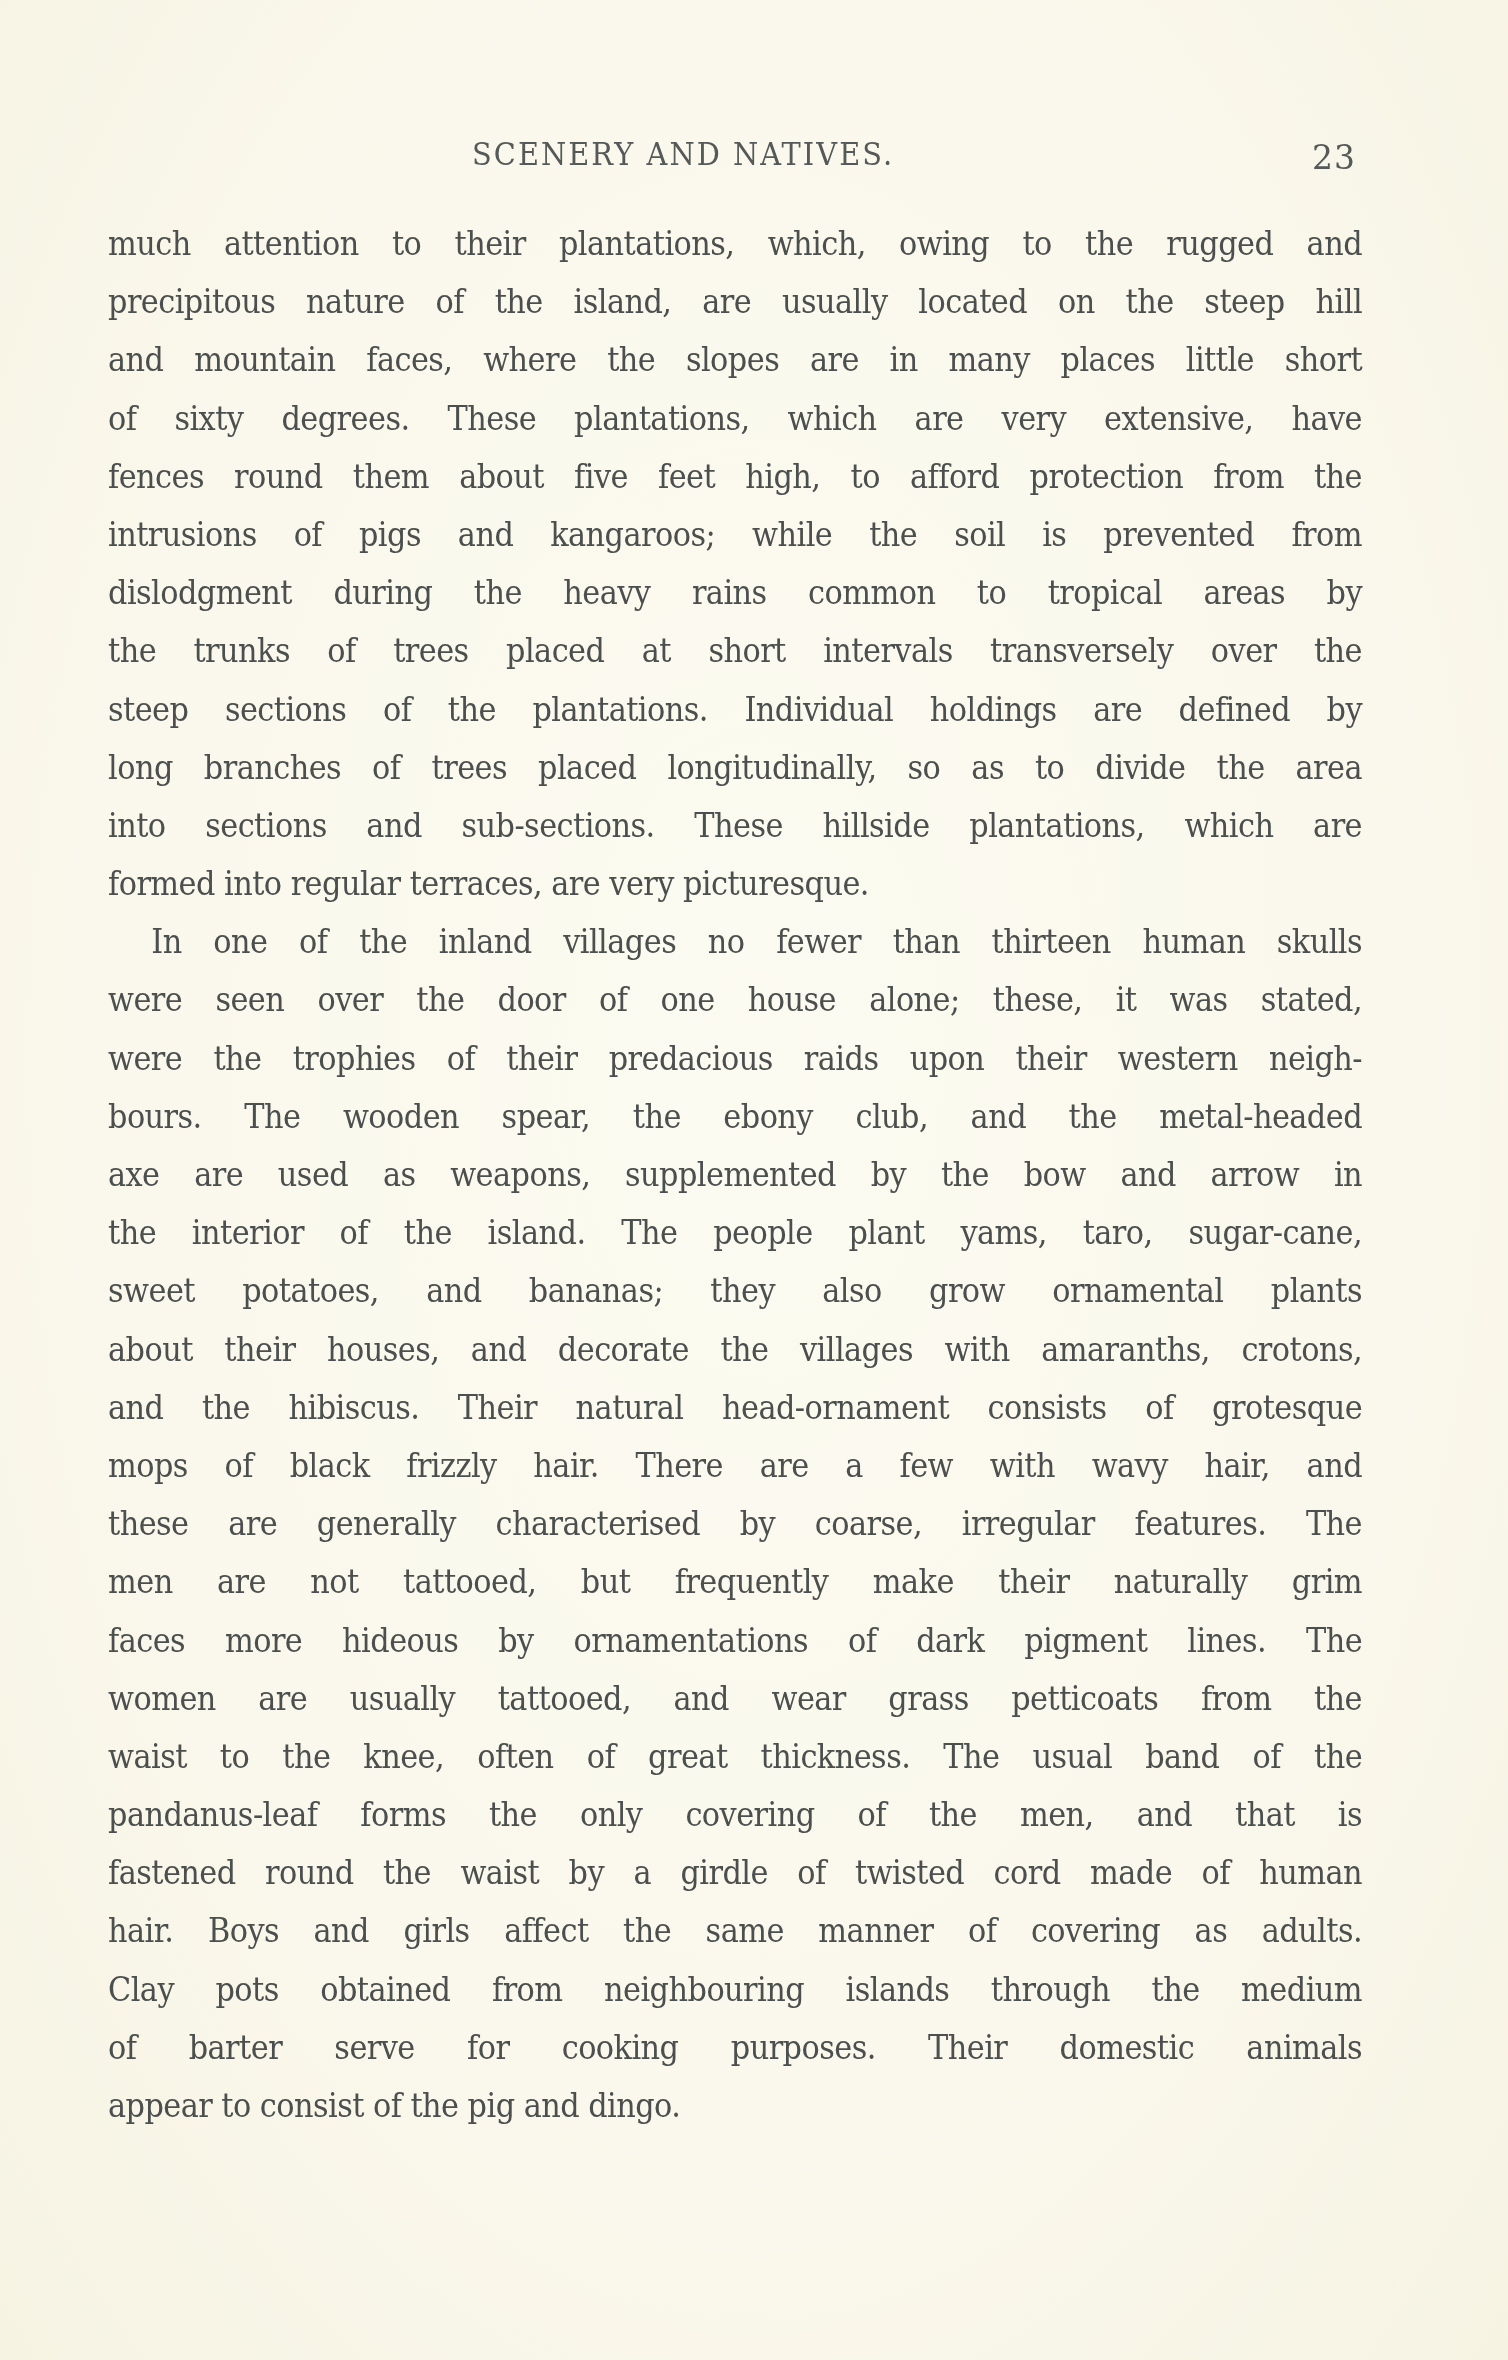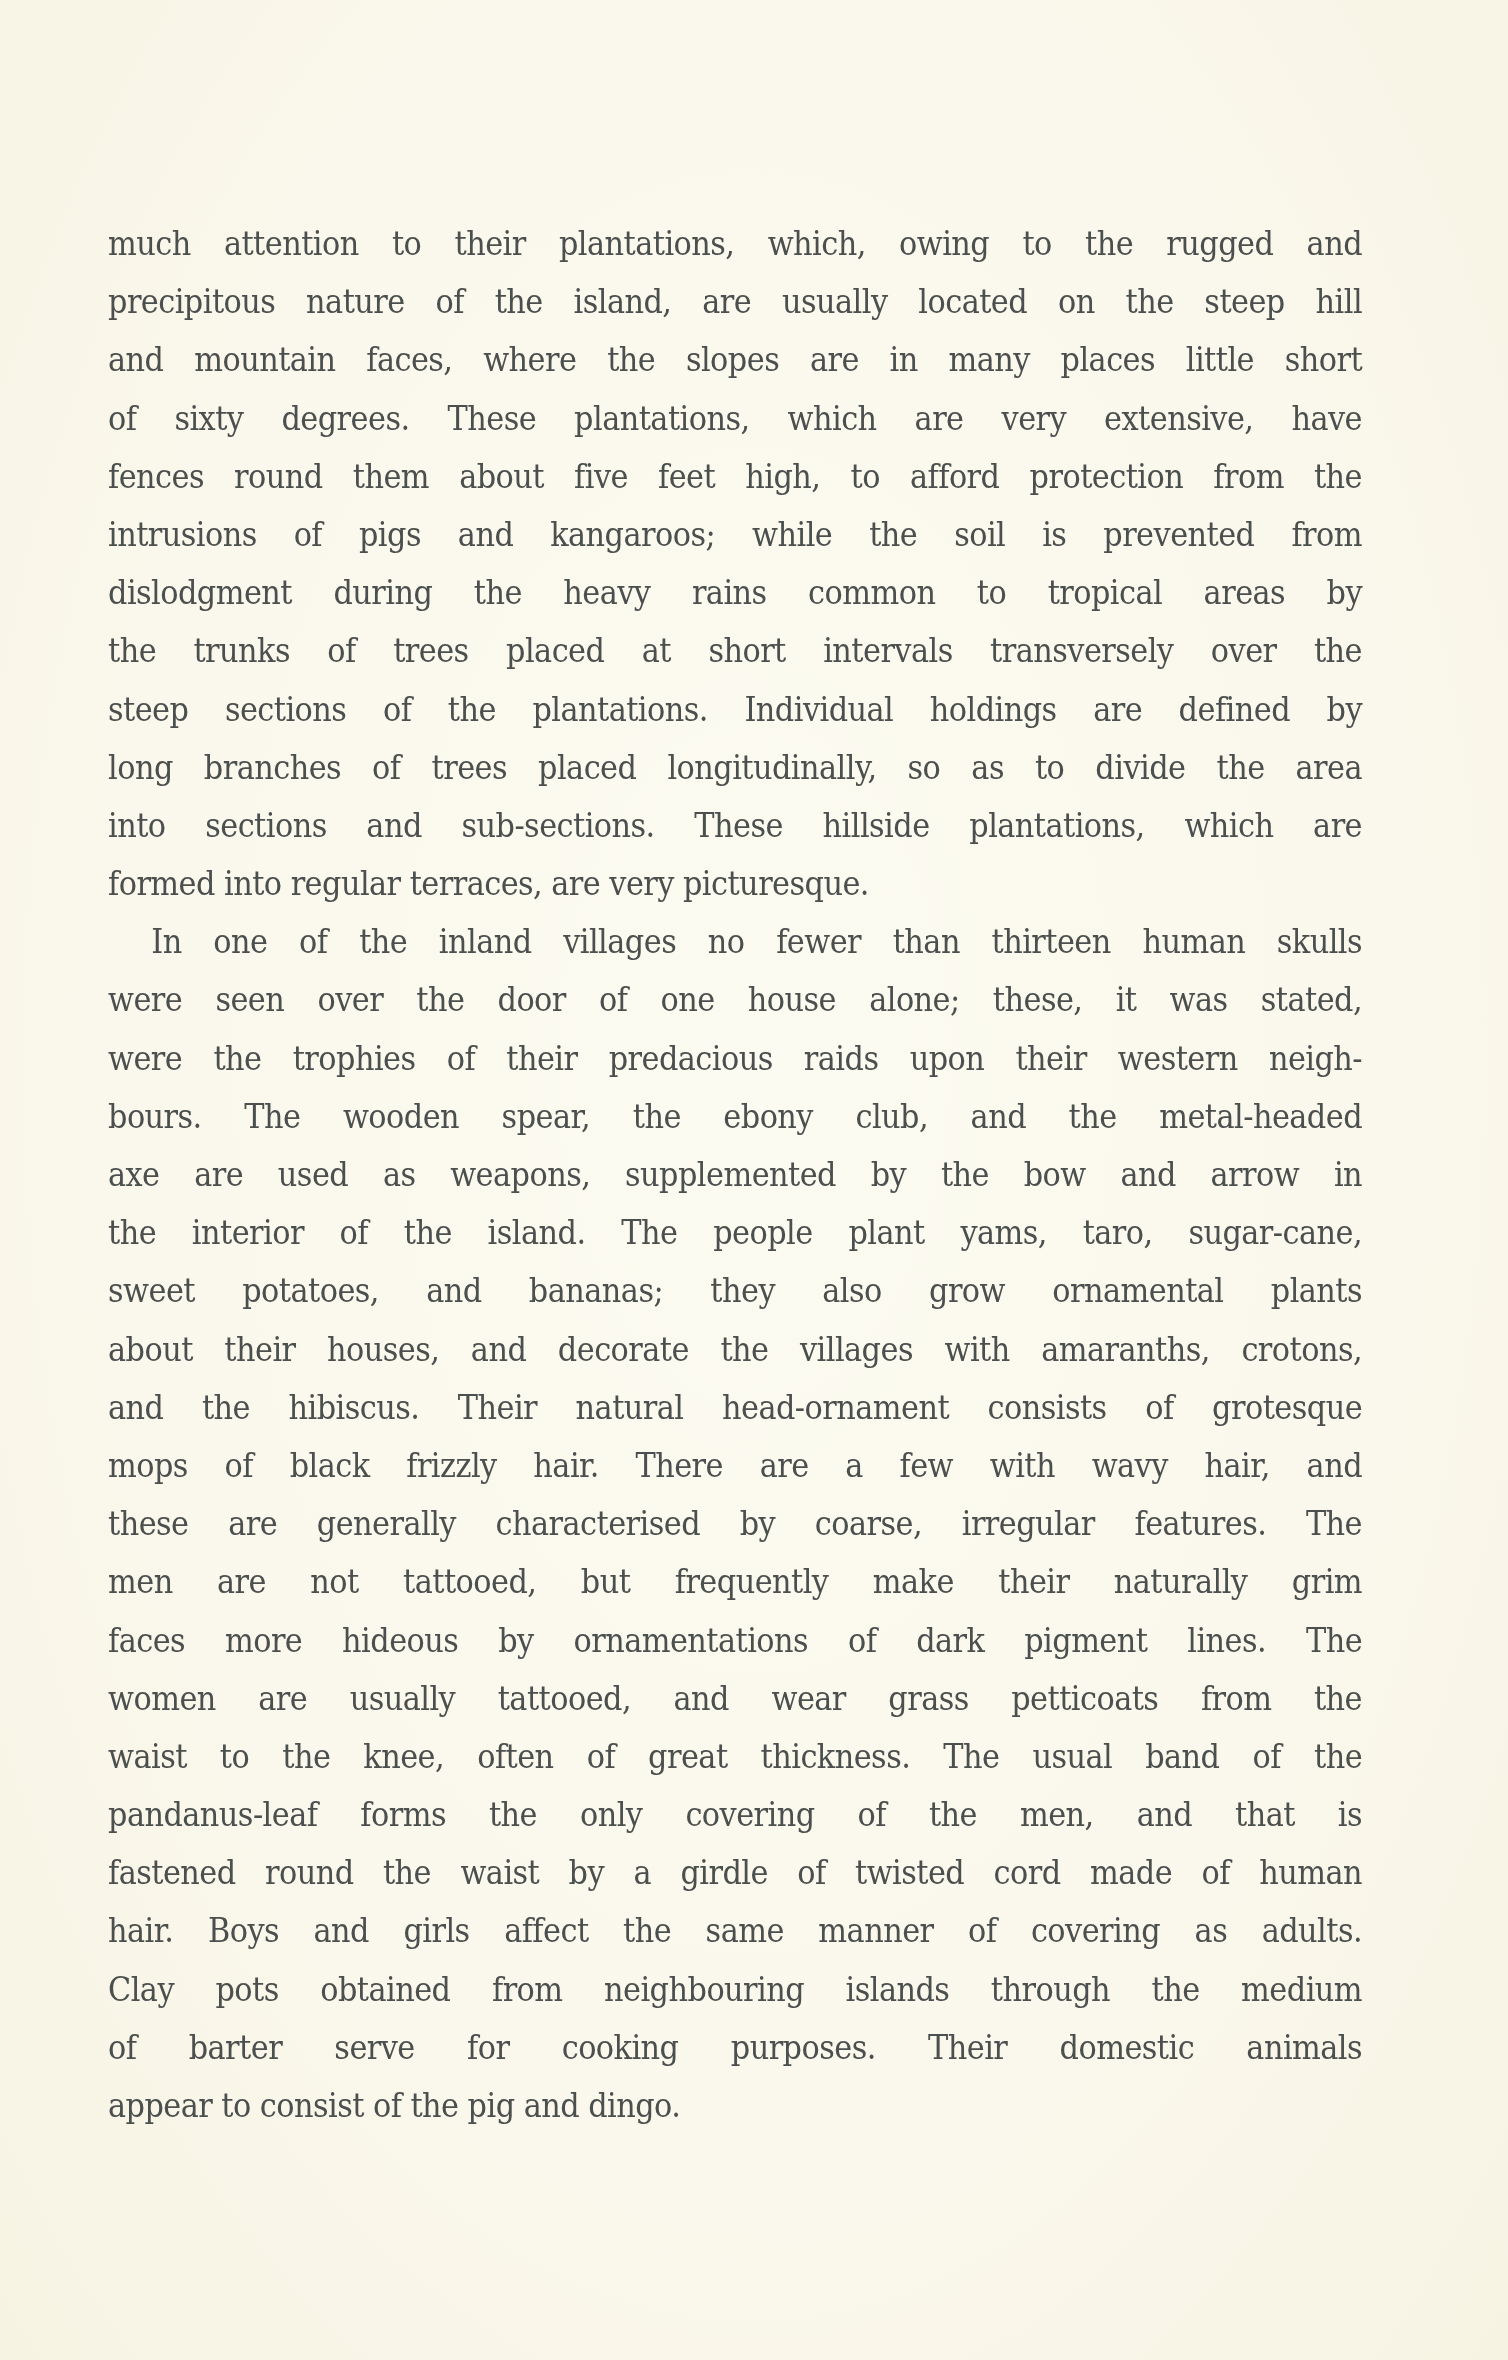--- a/index.html
+++ b/index.html
@@ -72,20 +72,24 @@
     .line.indent {
       padding-left: 47px;
       box-sizing: border-box;
     }
   </style>
 </head>
 <body>
 
 <div class="page">
 
+  <div class="running-head">
+    <span class="running-title">SCENERY AND NATIVES.</span>
+    <span class="page-number">23</span>
+  </div>
 
   <div class="text-block">
     <div>
       <span class="line">much attention to their plantations, which, owing to the rugged and</span>
       <span class="line">precipitous nature of the island, are usually located on the steep hill</span>
       <span class="line">and mountain faces, where the slopes are in many places little short</span>
       <span class="line">of sixty degrees.  These plantations, which are very extensive, have</span>
       <span class="line">fences round them about five feet high, to afford protection from the</span>
       <span class="line">intrusions of pigs and kangaroos; while the soil is prevented from</span>
       <span class="line">dislodgment during the heavy rains common to tropical areas by</span>

